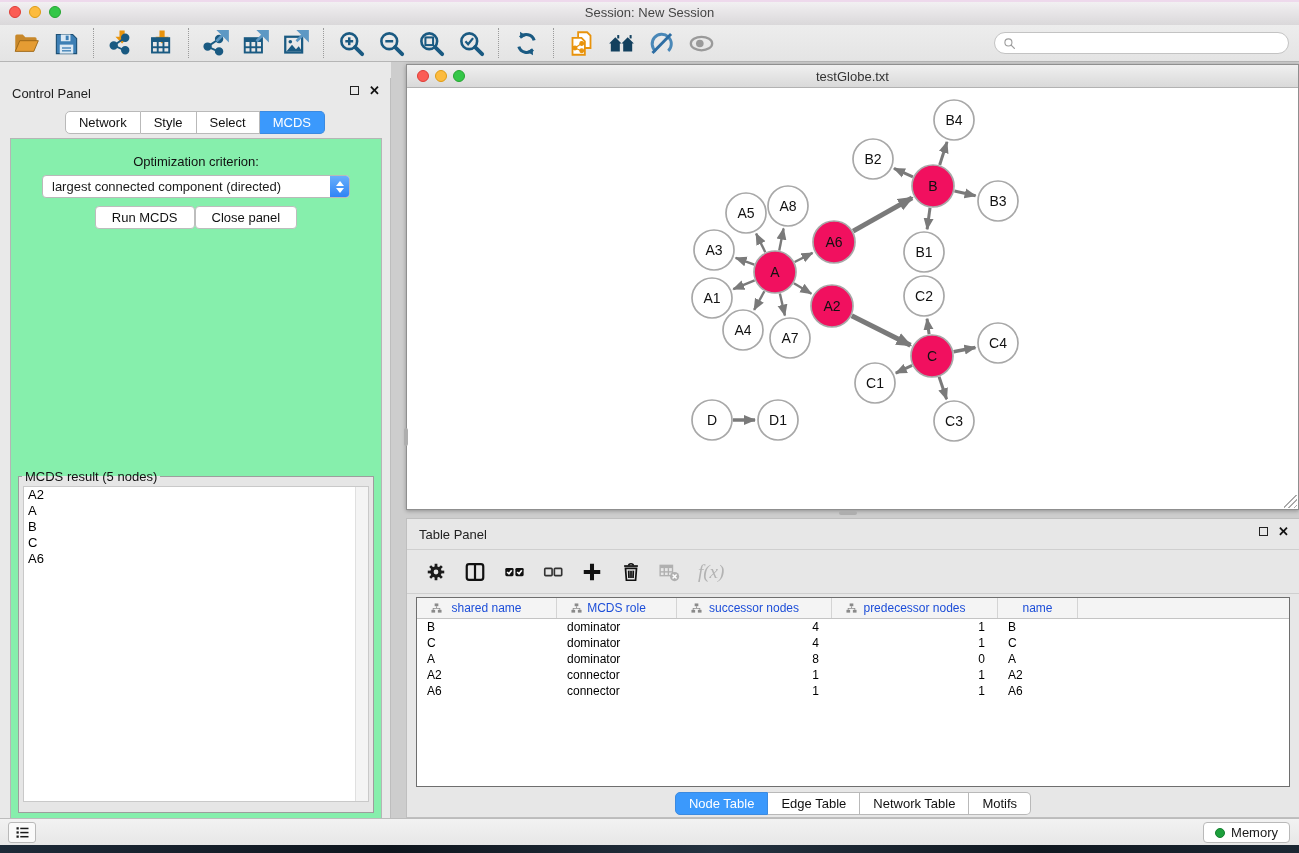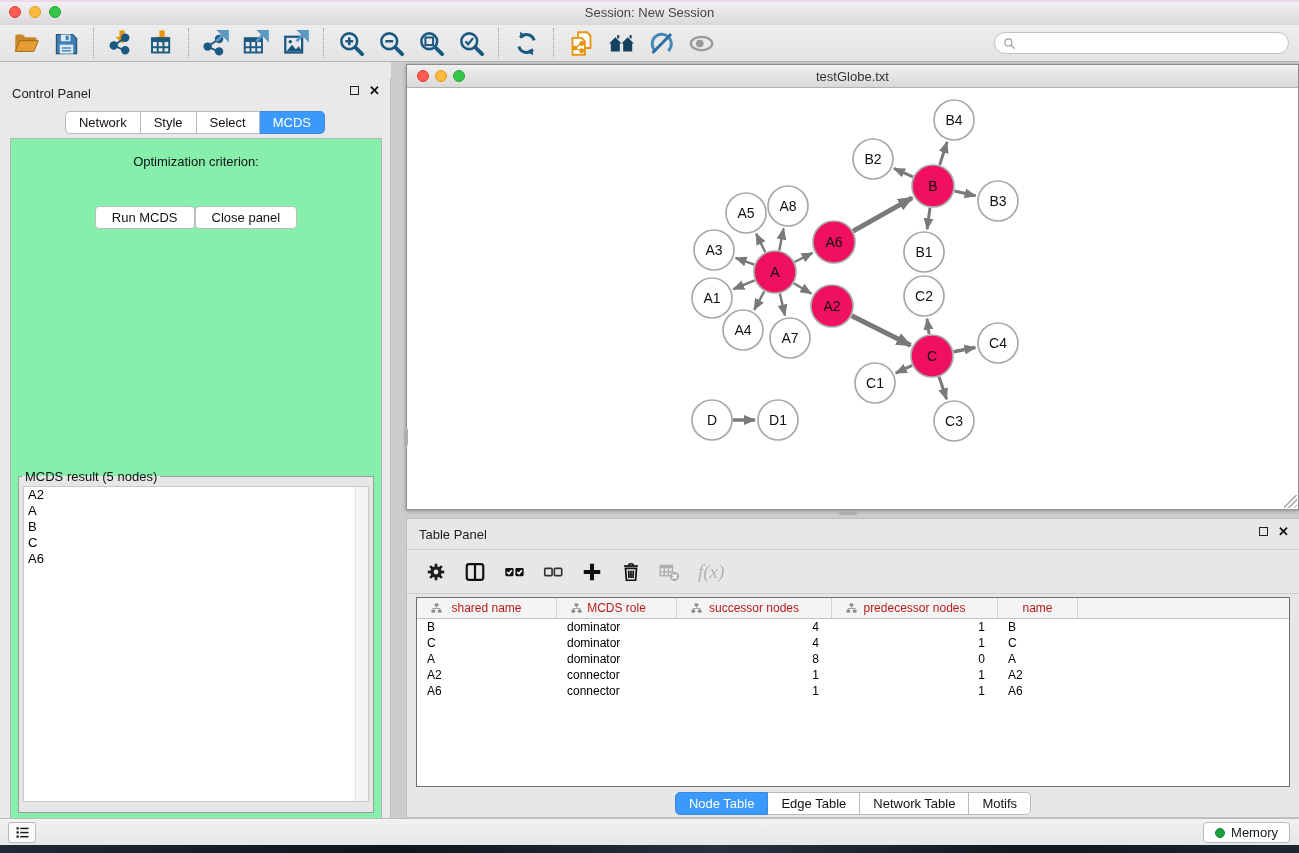--- a/index.html
+++ b/index.html
@@ -94,21 +94,21 @@
   .tp-toolbar { position:absolute; left:0; right:0; top:30px; height:45px;
     border-top:1px solid #cfcfcf; border-bottom:1px solid #cfcfcf;
     display:flex; align-items:center; padding-left:14px; gap:9px; }
   .tp-btn { width:30px; height:30px; display:flex; align-items:center; justify-content:center; }
   .tp-btn svg { width:22px; height:22px; }
   .fx-label { font-family:"Liberation Serif", serif; font-style:italic; font-size:19px; color:#b3b3b3; padding-left:4px; }
   .table-box { position:absolute; left:9px; right:9px; top:78px; height:190px;
     background:#fff; border:1px solid #6e6e6e; overflow:hidden; }
   .t-header { display:flex; height:21px; background:#f4f4f4; border-bottom:1px solid #c4c4c4; }
   .t-hcell { display:flex; align-items:center; justify-content:center; gap:5px;
-    border-right:1px solid #d4d4d4; font-size:12px; color:#b91c1c; position:relative; }
+    border-right:1px solid #d4d4d4; font-size:12px; color:#1d4ed8; position:relative; }
   .t-hcell svg { width:11px; height:11px; position:absolute; left:7px; }
   .t-row { display:flex; height:16px; align-items:center; }
   .t-cell { font-size:12px; color:#000; white-space:nowrap; overflow:hidden; }
   .t-cell.l { padding-left:10px; text-align:left; }
   .t-cell.r { padding-right:13px; text-align:right; }
   .tp-tabs { position:absolute; left:0; right:0; top:273px; display:flex; justify-content:center; }
 
   
   .statusbar { position:absolute; left:0; top:818px; width:100%; height:27px;
     background:linear-gradient(#f2f2f2,#e7e7e7); border-top:1px solid #bcbcbc; }
@@ -327,20 +327,27 @@
         <span class="close-x">✕</span>
       </div>
       <div class="cp-tabs">
           <div class="seg">Network</div>
           <div class="seg">Style</div>
           <div class="seg">Select</div>
           <div class="seg sel">MCDS</div>
         </div>
       <div class="cp-card">
         <div class="opt-label">Optimization criterion:</div>
+        <div class="dropdown">
+          <span class="dd-text">largest connected component (directed)</span>
+          <span class="dd-stepper">
+            <span class="dd-up"></span>
+              <span class="dd-down"></span>
+          </span>
+        </div>
         <div class="btn-row">
           <button class="push-btn">Run MCDS</button>
           <button class="push-btn">Close panel</button>
         </div>
         <fieldset class="result-group">
           <legend>MCDS result (5 nodes)</legend>
           <div style="position:relative;height:calc(100% - 6px);">
             <div class="result-list">
               <div>
                   <div class="result-item">A2</div>

